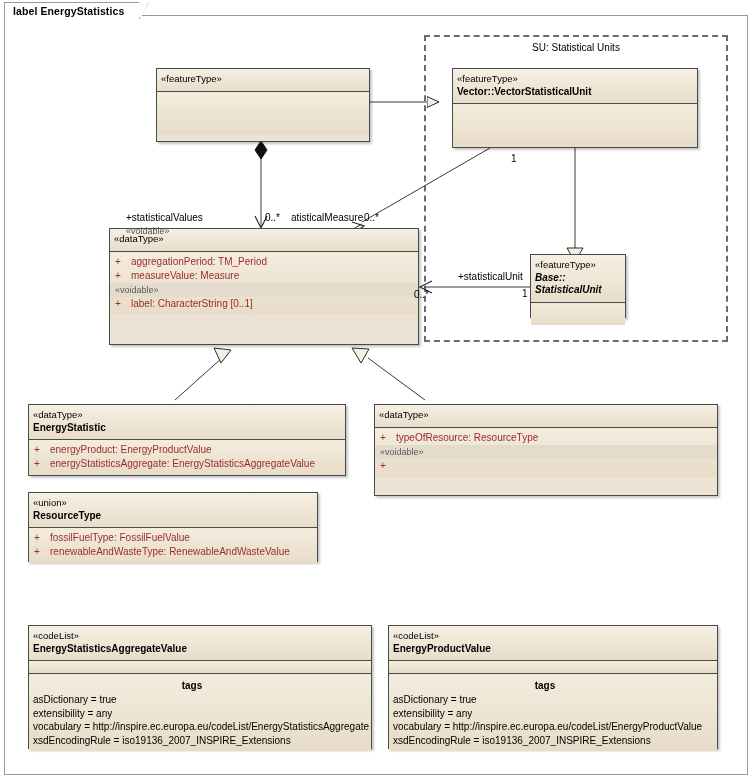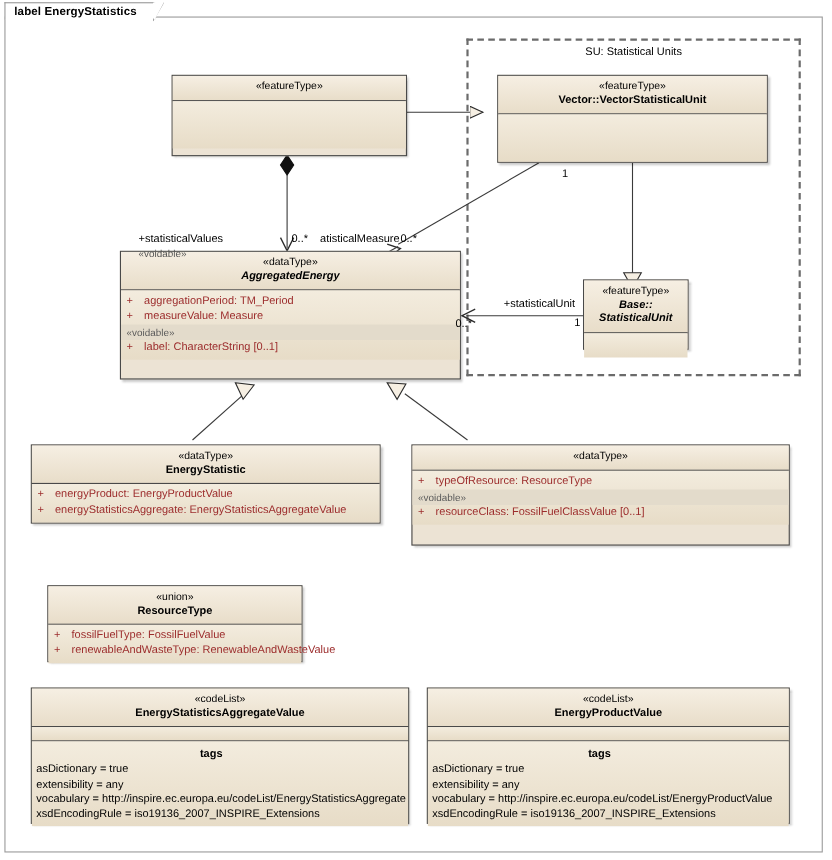--- a/index.html
+++ b/index.html
@@ -64,21 +64,21 @@
     position: absolute;
     box-sizing: border-box;
     border: 1px solid #494949;
     background: #ece3d4;
     box-shadow: 2px 2px 2px rgba(0,0,0,0.22);
     font-size: 10px;
     color: #000;
   }
   .uml-head {
     background: linear-gradient(to bottom, #f6efe3 0%, #e8ddc9 100%);
-    text-align: center;
+    text-align: left;
     padding: 4px 4px 5px 4px;
     line-height: 12.5px;
   }
   .uml-head.with-sep { border-bottom: 1px solid #494949; }
   .stereo {
     font-size: 9.5px;
     color: #000;
   }
   .cname {
     font-size: 10px;
@@ -245,21 +245,20 @@
     <div class="uml-head with-sep">
       <div class="stereo">«featureType»</div>
       <div class="cname">Vector::VectorStatisticalUnit</div>
     </div>
     <div class="uml-body empty"></div>
   </div>
 
   <div class="uml" style="left:109px; top:228px; width:310px; height:117px;">
     <div class="uml-head with-sep">
       <div class="stereo">«dataType»</div>
-      <div class="cname italic">AggregatedEnergy</div>
     </div>
     <div class="uml-body">
       <div class="attr">
         <span class="vis">+</span>
         <span>aggregationPeriod:  TM_Period</span>
       </div>
       <div class="attr">
         <span class="vis">+</span>
         <span>measureValue:  Measure</span>
       </div>
@@ -302,26 +301,25 @@
       <div class="stereo">«dataType»</div>
     </div>
     <div class="uml-body">
       <div class="attr">
         <span class="vis">+</span>
         <span>typeOfResource:  ResourceType</span>
       </div>
       <div class="voidable-bar">«voidable»</div>
       <div class="attr">
         <span class="vis">+</span>
-        <span>resourceClass:  FossilFuelClassValue [0..1]</span>
-      </div>
-    </div>
-  </div>
-
-  <div class="uml" style="left:28px; top:532px; width:232px; height:70px;margin-left:15px;">
+      </div>
+    </div>
+  </div>
+
+  <div class="uml" style="left:28px; top:492px; width:290px; height:70px;">
     <div class="uml-head with-sep">
       <div class="stereo">«union»</div>
       <div class="cname">ResourceType</div>
     </div>
     <div class="uml-body">
       <div class="attr">
         <span class="vis">+</span>
         <span>fossilFuelType:  FossilFuelValue</span>
       </div>
       <div class="attr">

